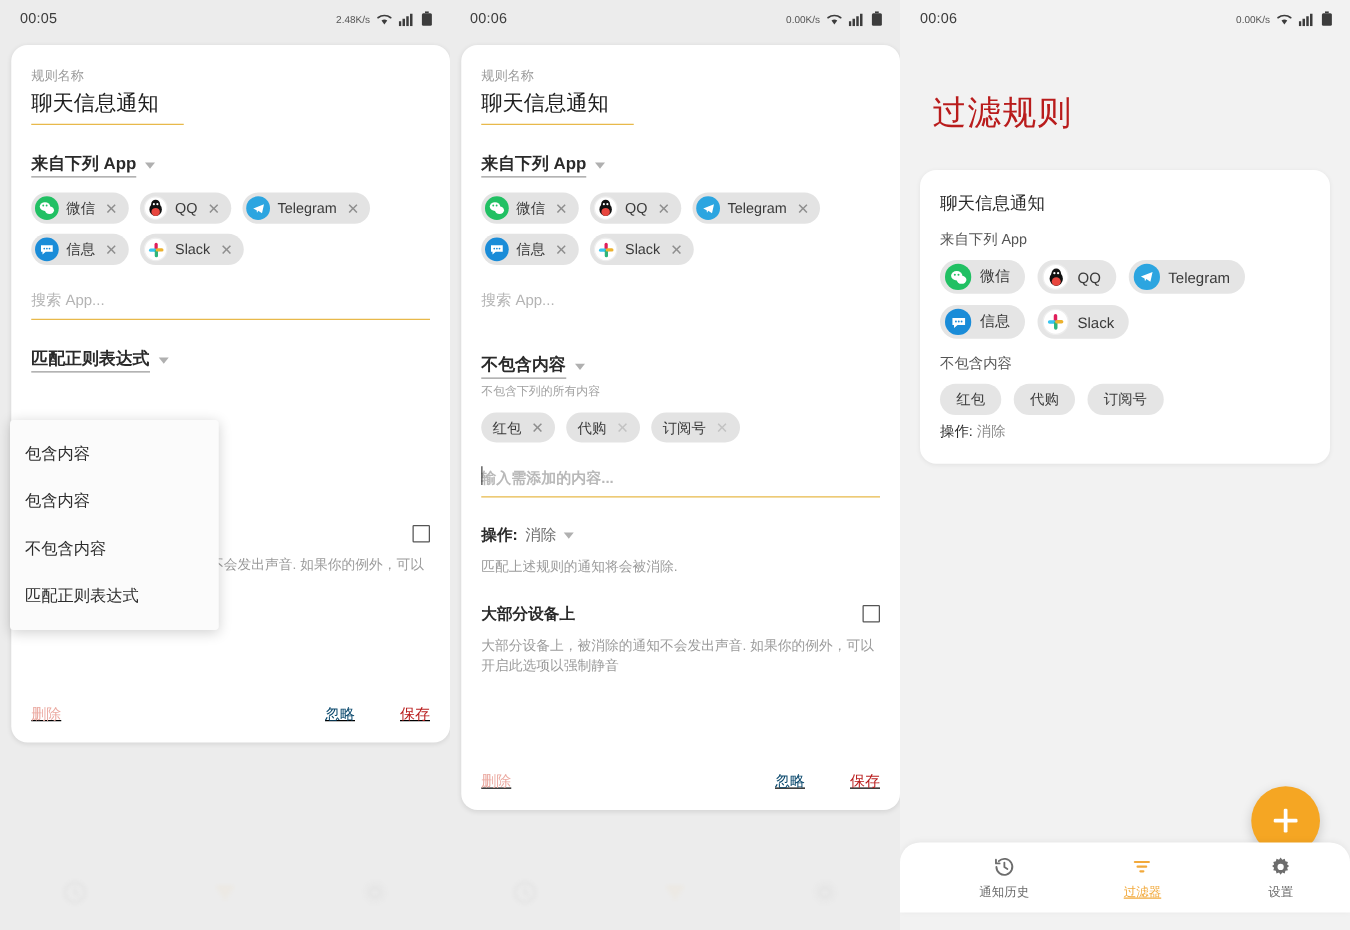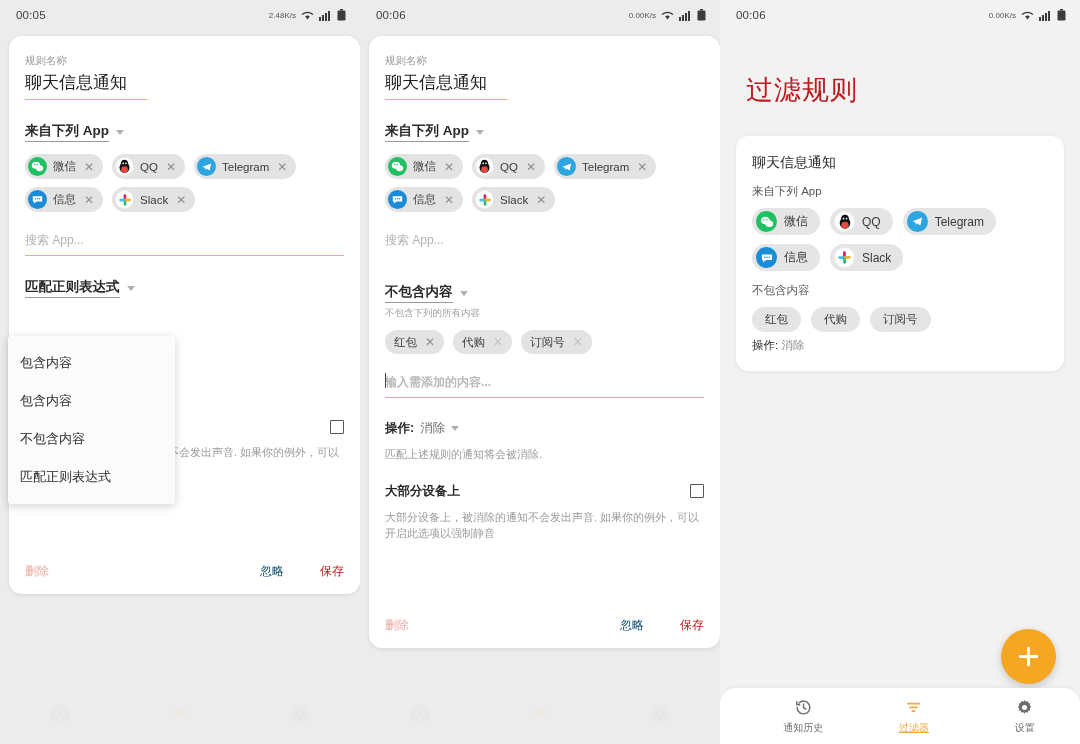--- a/index.html
+++ b/index.html
@@ -95,21 +95,21 @@
   .op-row .val{ color:#6f6f6f; font-weight:normal; }
   .desc{ font-size:11px; color:#9b9b9b; margin-top:9px; line-height:1.5; }
 
   .check-row{ display:flex; align-items:center; justify-content:space-between; margin-top:20px; }
   .check-label{ font-size:12.5px; color:#2a2a2a; font-weight:bold; }
   .checkbox{ width:14px;height:14px;border:1.4px solid #555; border-radius:1px; }
 
   
   .actions{
     position:absolute; left:16px; right:16px; bottom:14px;
-    display:flex; align-items:flex-start; font-size:12px;
+    display:flex; align-items:flex-start; font-size:12px;text-decoration:underline;
   }
   .act-del{ color:#eba9a0; }
   .act-spacer{ flex:1; }
   .act-ign{ color:#0c4a6e; margin-right:36px; }
   .act-save{ color:#b91c1c; }
 
   
   .page-title{ font-size:27px; color:#b91c1c; margin:42px 0 0 26px; letter-spacing:1px; }
   .rule-card{
     background:#fff; border-radius:13px; margin:28px 16px 0 16px;
@@ -131,21 +131,21 @@
     position:absolute; right:24px; bottom:60px;
     width:55px;height:55px;border-radius:50%;
     background:#f5a623; display:flex;align-items:center;justify-content:center;
     box-shadow:0 3px 9px rgba(0,0,0,.18);
   }
   .fab:before,.fab:after{ content:""; position:absolute; background:#fff; border-radius:1px; }
   .fab:before{ width:19px;height:2.2px; }
   .fab:after{ width:2.2px;height:19px; }
 
   .bottomnav{
-    position:absolute; left:0; right:0; bottom:0; height:56px;
+    position:absolute; left:0; right:0; bottom:14px; height:56px;
     background:#fff; border-radius:16px 16px 0 0;
     display:flex; align-items:center; justify-content:space-around;
     box-shadow:0 -1px 5px rgba(0,0,0,.05);
     padding-left:28px;
   }
   .nav-item{ display:flex;flex-direction:column;align-items:center;gap:4px; font-size:10px; color:#6d6d6d; width:80px; }
   .nav-item.active{ color:#f2a93b;text-decoration:underline; }
   .nav-item svg{ display:block; }
 
   

